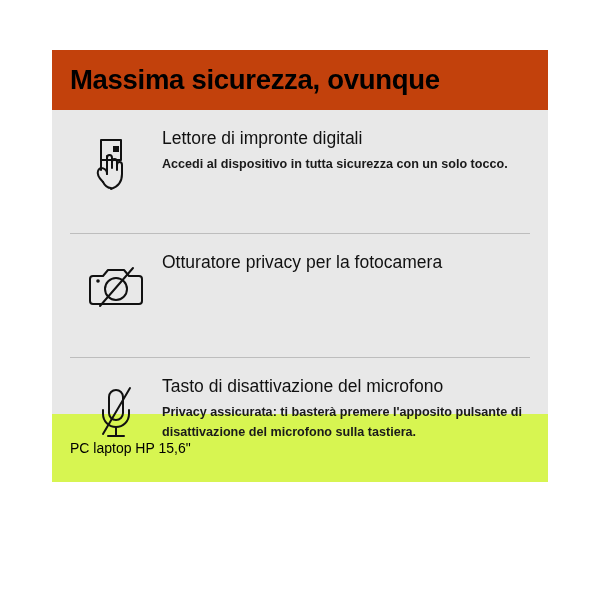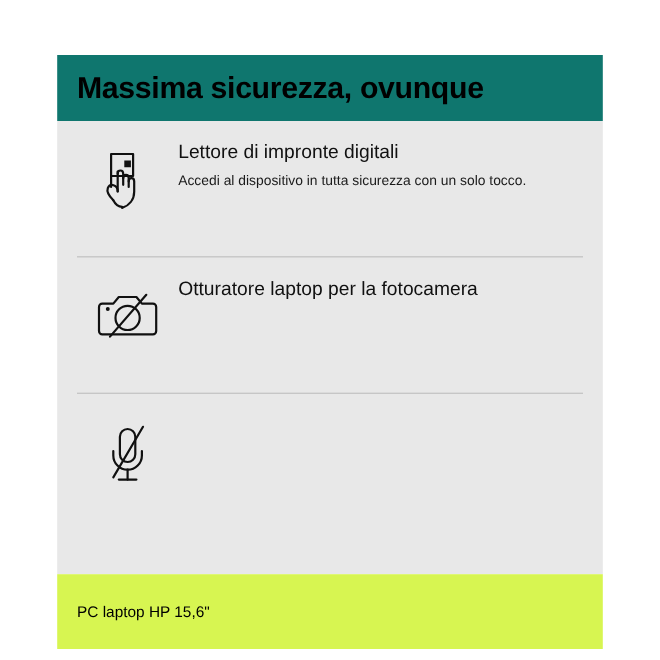--- a/index.html
+++ b/index.html
@@ -21,38 +21,38 @@
   .card {
     position: absolute;
     left: 52px;
     top: 50px;
     width: 496px;
     height: 500px;
     background: #ffffff;
   }
   
   .header {
-    background: #0f766e;
+    background: #c2410c;
     height: 60px;
     display: flex;
     align-items: center;
     padding: 0 0 0 18px;
   }
   .header-title {
     font-size: 27.5px;
     font-weight: bold;
     color: #000000;
     letter-spacing: -0.3px;
     line-height: 1;
     white-space: nowrap;
   }
   
   .body {
     background: #e8e8e8;
-    height: 412px;
+    height: 304px;
     padding: 0 18px;
   }
   .feature {
     display: flex;
     align-items: flex-start;
     height: 124px;
     border-bottom: 1px solid #bdbdbd;
     padding-top: 18px;
   }
   .feature:last-child { border-bottom: none; }
@@ -70,20 +70,21 @@
     color: #111111;
     line-height: 1.18;
     margin: 0 0 5px 0;
     font-weight: normal;
   }
   .feature-desc {
     font-size: 12.6px;
     color: #1a1a1a;
     line-height: 1.62;
     margin: 0;
+    font-weight: bold;
   }
   
   .footer {
     background: #d7f551;
     height: 68px;
     display: flex;
     align-items: center;
     justify-content: space-between;
     padding: 0 20px 0 18px;
   }
@@ -132,34 +133,38 @@
       <div class="feature">
         <div class="feature-icon">
           <svg width="66" height="56" viewBox="0 0 66 56" fill="none" stroke="#111111" stroke-width="2" stroke-linecap="round" stroke-linejoin="round">
             <path d="M10 18 h10 l5 -6 h16 l5 6 h10 a3 3 0 0 1 3 3 v22 a3 3 0 0 1 -3 3 h-46 a3 3 0 0 1 -3 -3 v-22 a3 3 0 0 1 3 -3 z"></path>
             <circle cx="33" cy="31" r="11"></circle>
             <circle cx="15" cy="23" r="1.8" fill="#111111" stroke="none"></circle>
             <line x1="17" y1="48" x2="50" y2="10"></line>
           </svg>
         </div>
         <div class="feature-text">
-          <p class="feature-title">Otturatore laptop per la fotocamera</p>
+          <p class="feature-title">Otturatore privacy per la fotocamera</p>
         </div>
       </div>
 
       <div class="feature">
         <div class="feature-icon">
           <svg width="52" height="62" viewBox="0 0 52 62" fill="none" stroke="#111111" stroke-width="2" stroke-linecap="round" stroke-linejoin="round">
             <path d="M26 8 a7 7 0 0 1 7 7 v16 a7 7 0 0 1 -14 0 v-16 a7 7 0 0 1 7 -7 z"></path>
             <path d="M13 28 v4 a13 13 0 0 0 26 0 v-4"></path>
             <line x1="26" y1="45" x2="26" y2="54"></line>
             <line x1="18" y1="54" x2="34" y2="54"></line>
             <line x1="13" y1="52" x2="40" y2="6"></line>
           </svg>
         </div>
+        <div class="feature-text">
+          <p class="feature-title">Tasto di disattivazione del microfono</p>
+          <p class="feature-desc">Privacy assicurata: ti basterà premere l'apposito pulsante di disattivazione del microfono sulla tastiera.</p>
+        </div>
       </div>
 
     </div>
 
     <div class="footer">
       <div class="footer-label">PC laptop HP 15,6"</div>
     </div>
 
   </div>
 </div>

